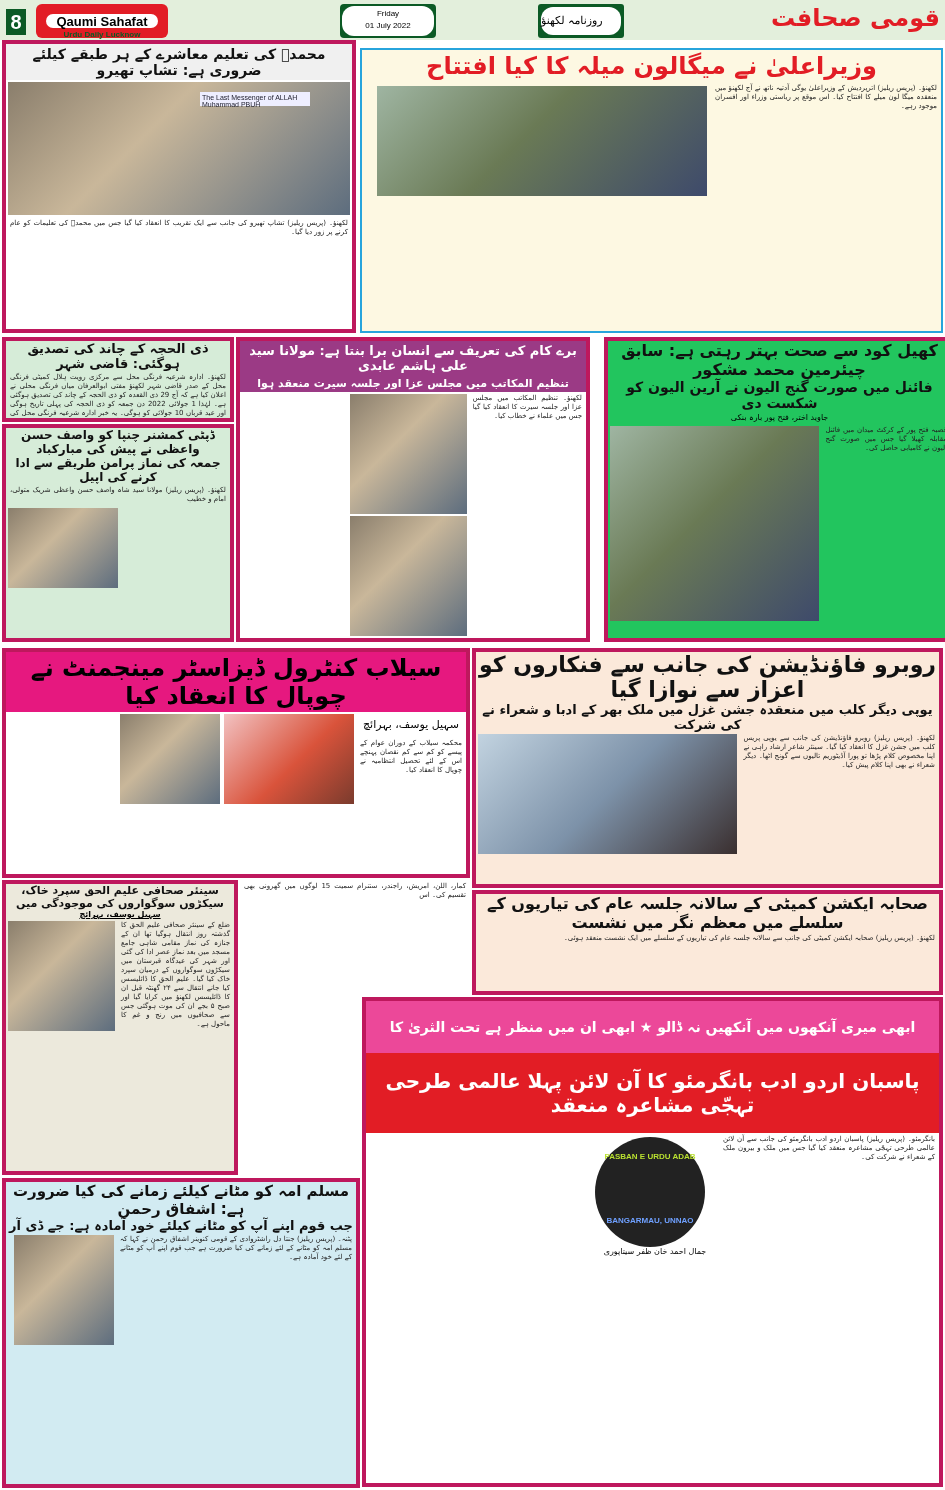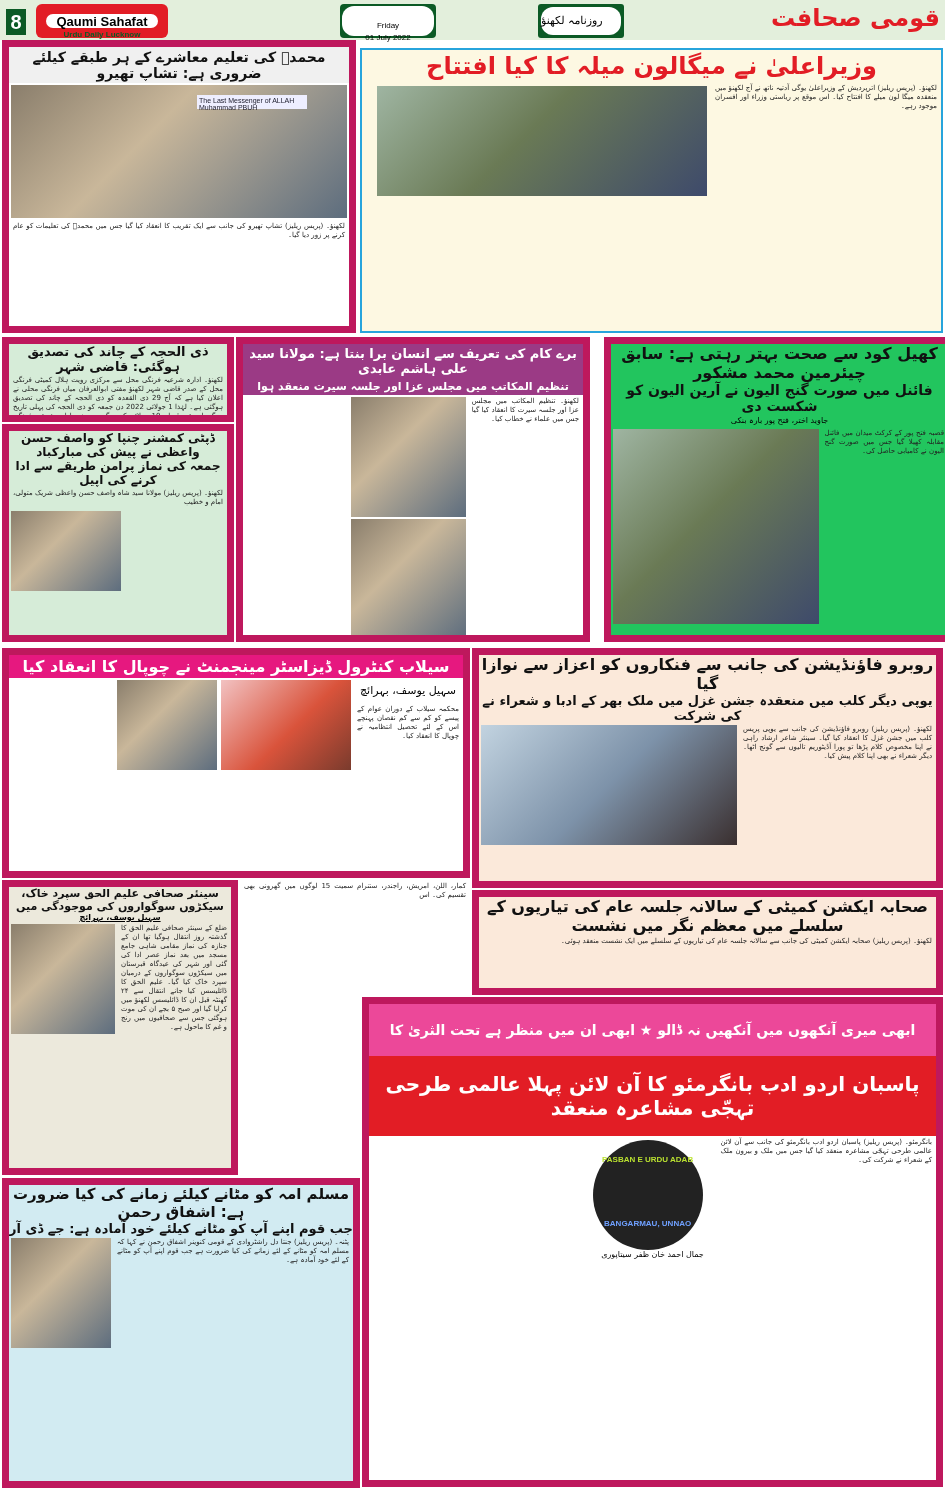--- a/index.html
+++ b/index.html
@@ -5,25 +5,25 @@
 *{box-sizing:border-box;margin:0;padding:0}
 body{width:945px;height:1490px;background:#fff;font-family:"DejaVu Sans",sans-serif;position:relative;overflow:hidden}
 .abs{position:absolute}
 .masthead{left:0;top:0;width:945px;height:40px;background:#e3efdc}
 .pgnum{left:6px;top:9px;width:20px;height:26px;background:#0b5a25;color:#fff;font:bold 20px "Liberation Sans",sans-serif;text-align:center;line-height:26px}
 .brand{left:36px;top:4px;width:132px;height:34px;background:#e21d25;border-radius:6px;padding:10px}
 .brand-in{background:#fff;border-radius:14px;height:100%;text-align:center}
 .brand-t{font:bold 13px "Liberation Sans",sans-serif;line-height:16px}
 .brand-s{font:bold 8px "Liberation Sans",sans-serif;color:#0b5a25}
 .date{left:340px;top:4px;width:96px;height:34px;background:#0b5a25;padding:2px;border-radius:4px}
-.date-in{background:#fff;border-radius:12px;height:100%;text-align:center;font:8px "Liberation Sans",sans-serif;padding-top:14px;line-height:12px}
+.date-in{background:#fff;border-radius:12px;height:100%;text-align:center;font:8px "Liberation Sans",sans-serif;padding-top:2px;line-height:12px}
 .roznama{left:538px;top:4px;width:86px;height:34px;background:#0b5a25;padding:3px;border-radius:3px}
 .roznama-in{background:#fff;border-radius:12px;height:100%;text-align:left;font:11px "DejaVu Serif",serif;line-height:28px}
 .urdu-title{left:700px;top:4px;width:240px;height:34px;color:#e21d25;font:bold 24px "DejaVu Sans",sans-serif;direction:rtl}
-.box{border:7px solid #be185d;overflow:hidden}
+.box{border:4px solid #be185d;overflow:hidden}
 .hd{direction:rtl;text-align:center;font-weight:bold;color:#111}
 .txt{direction:rtl;font-size:7px;line-height:9px;color:#222;text-align:justify;padding:2px 4px}
 .photo{background:linear-gradient(135deg,#8a7e6c,#c9b79a 40%,#5d6d7e);}
 .photo-red{background:linear-gradient(135deg,#f2c2c2,#d9533b 55%,#7a3b2d)}
 .photo-grp{background:linear-gradient(135deg,#9fb5a2,#6a7a55 45%,#3e4a6b)}
 .photo-pub{background:linear-gradient(135deg,#c2d3e0,#7d92a9 50%,#3a2f2f)}
 .cap{direction:rtl;font-size:8px;text-align:center}
 </style>
 </head>
 <body>
@@ -92,33 +92,33 @@
 </div>
 
 <div class="abs box" style="left:2px;top:424px;width:232px;height:218px;background:#d6ecd8">
   <div class="hd" style="font-size:12px">ڈپٹی کمشنر چنپا کو واصف حسن واعظی نے پیش کی مبارکباد</div>
   <div class="hd" style="font-size:12px">جمعہ کی نماز پرامن طریقے سے ادا کرنے کی اپیل</div>
   <div class="txt">لکھنؤ۔ (پریس ریلیز) مولانا سید شاہ واصف حسن واعظی شریک متولی، امام و خطیب</div>
   <div class="photo" style="width:110px;height:80px;margin:2px"></div>
 </div>
 
 <div class="abs box" style="left:2px;top:648px;width:468px;height:230px;background:#fff">
-  <div class="hd" style="font-size:16px;color:#ffffff;background:#e6187f;padding:2px">سیلاب کنٹرول ڈیزاسٹر مینجمنٹ نے چوپال کا انعقاد کیا</div>
+  <div class="hd" style="font-size:24px;color:#000000;background:#e6187f;padding:2px">سیلاب کنٹرول ڈیزاسٹر مینجمنٹ نے چوپال کا انعقاد کیا</div>
   <div style="display:flex;flex-direction:row-reverse">
     <div style="width:110px">
         <div class="cap" style="font-size:11px;margin:6px">سہیل یوسف، بہرائچ</div>
         <div class="txt">محکمہ سیلاب کے دوران عوام کے پیسے کو کم سے کم نقصان پہنچے اس کے لئے تحصیل انتظامیہ نے چوپال کا انعقاد کیا۔</div>
       </div>
     <div class="photo-red" style="width:130px;height:90px;margin:2px"></div>
     <div class="photo" style="width:100px;height:90px;margin:2px"></div>
   </div>
 </div>
 
 <div class="abs box" style="left:472px;top:648px;width:471px;height:240px;background:#fbe9da">
-  <div class="hd" style="font-size:16px">روبرو فاؤنڈیشن کی جانب سے فنکاروں کو اعزاز سے نوازا گیا</div>
+  <div class="hd" style="font-size:22px">روبرو فاؤنڈیشن کی جانب سے فنکاروں کو اعزاز سے نوازا گیا</div>
   <div class="hd" style="font-size:13px">یوپی دیگر کلب میں منعقدہ جشن غزل میں ملک بھر کے ادبا و شعراء نے کی شرکت</div>
   <div style="display:flex;flex-direction:row-reverse">
     <div class="txt" style="width:200px;height:120px">لکھنؤ۔ (پریس ریلیز) روبرو فاؤنڈیشن کی جانب سے یوپی پریس کلب میں جشن غزل کا انعقاد کیا گیا۔ سینئر شاعر ارشاد راہی نے اپنا مخصوص کلام پڑھا تو پورا آڈیٹوریم تالیوں سے گونج اٹھا۔ دیگر شعراء نے بھی اپنا کلام پیش کیا۔</div>
     <div class="photo-pub" style="width:260px;height:120px;margin:2px"></div>
   </div>
 </div>
 
 <div class="abs box" style="left:472px;top:890px;width:471px;height:105px;background:#fbe9da">
   <div class="hd" style="font-size:16px">صحابہ ایکشن کمیٹی کے سالانہ جلسہ عام کی تیاریوں کے سلسلے میں معظم نگر میں نشست</div>
   <div class="txt">لکھنؤ۔ (پریس ریلیز) صحابہ ایکشن کمیٹی کی جانب سے سالانہ جلسہ عام کی تیاریوں کے سلسلے میں ایک نشست منعقد ہوئی۔</div>

